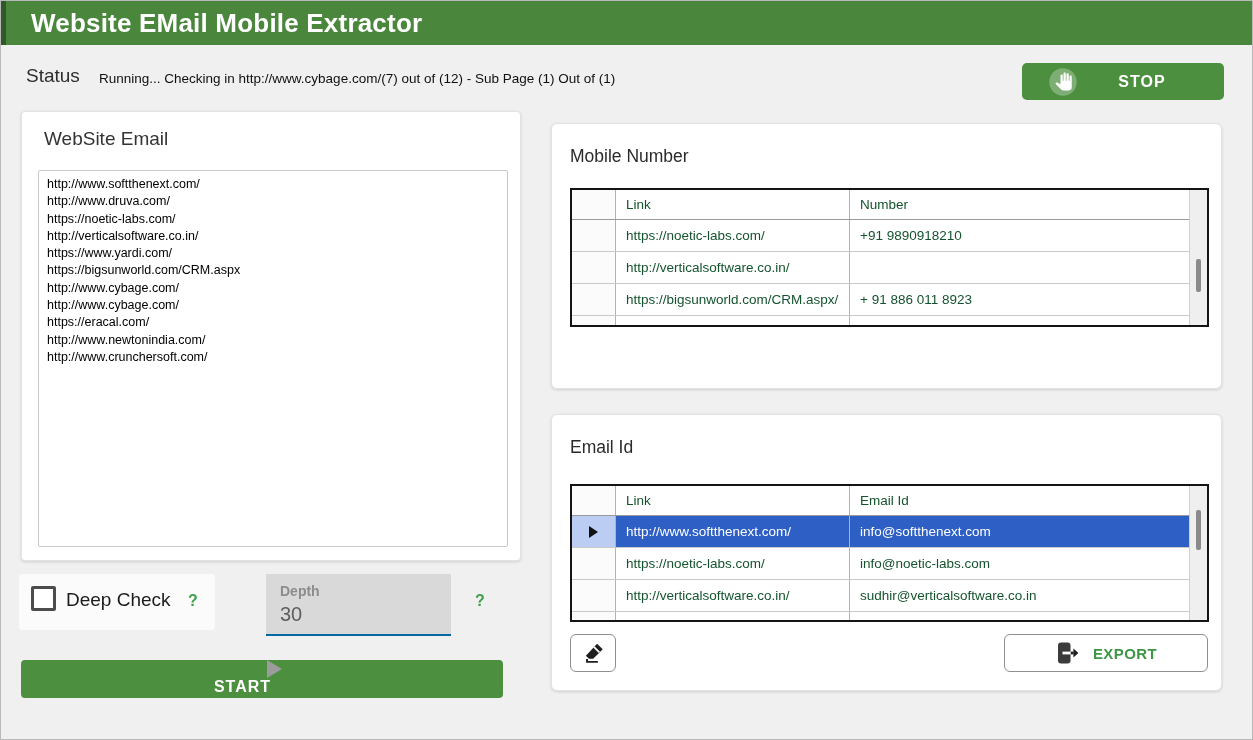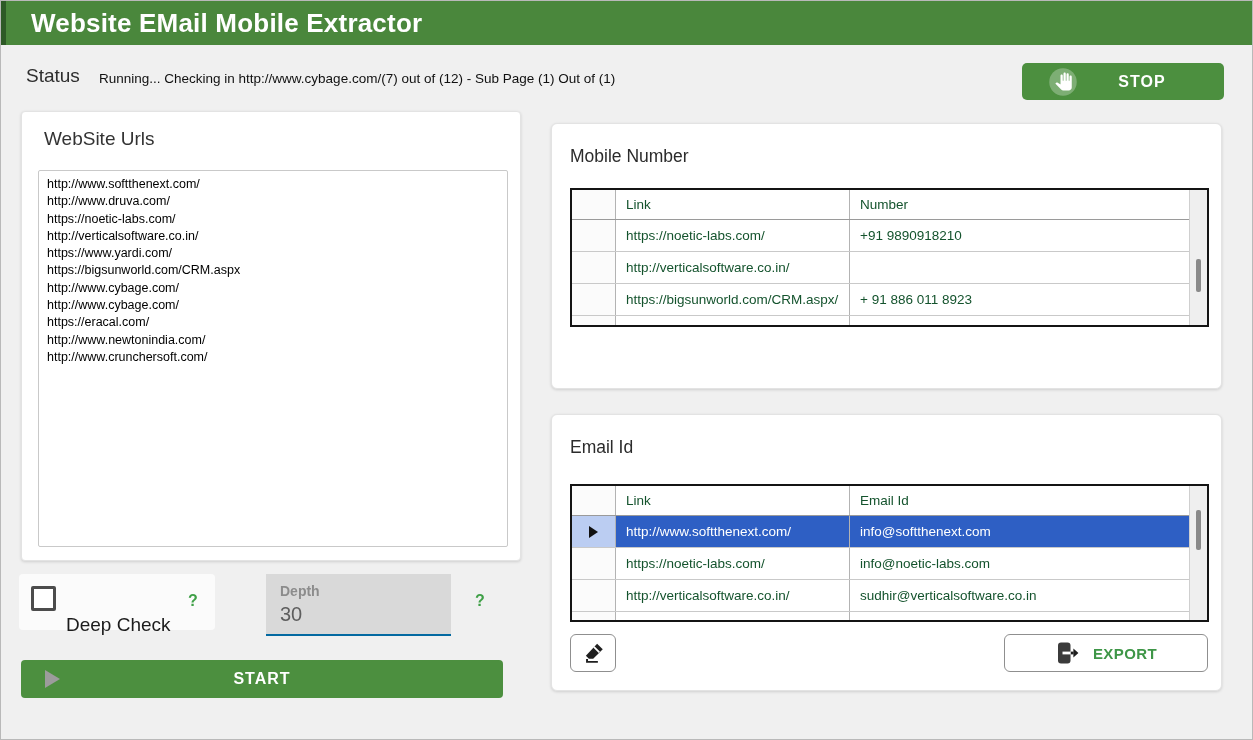--- a/index.html
+++ b/index.html
@@ -106,34 +106,34 @@
   .btn-export-e { left:452px; top:219px; width:204px; }
   
   .deep-panel {
     position:absolute; left:18px; top:573px; width:196px; height:56px;
     background:#fbfbfb; border-radius:4px;
   }
   .checkbox {
     position:absolute; left:30px; top:585px; width:25px; height:25px;
     background:#fff; border:3px solid #4c4c4c; border-radius:2px; cursor:pointer;
   }
-  .deep-label { position:absolute; left:65px; top:588px; font-size:19px; color:#1c1c1c;margin-top:25px; }
+  .deep-label { position:absolute; left:65px; top:588px; font-size:19px; color:#1c1c1c; }
   .help-q { position:absolute; font-size:16px; font-weight:bold; color:#3fa047; cursor:pointer; }
   .q1 { left:187px; top:591px; }
   .q2 { left:474px; top:591px; }
   .depth-box {
     position:absolute; left:265px; top:573px; width:185px; height:62px;
     background:#d9d9d9; border-bottom:2px solid #0369a1;
   }
   .depth-label { position:absolute; left:14px; top:9px;  font-size:14px; font-weight:600; color:#8c8c8c; }
   .depth-value { position:absolute; left:14px; top:29px; font-size:20px; color:#5e5e5e; }
   .start-btn {
     position:absolute; left:20px; top:659px; width:482px; height:38px;
     background:#4c8f3f; border:none; border-radius:4px; cursor:pointer;
-    display:flex; align-items:center;
+    display:flex; align-items:center;flex-direction:column;
   }
   .play-tri {
     margin-left:24px; width:0; height:0;
     border-top:9px solid transparent; border-bottom:9px solid transparent;
     border-left:15px solid #9c9c9c;
   }
   .start-btn .lbl {
     flex:1; text-align:center; margin-right:39px;
     color:#fff; font-size:16px; font-weight:bold; letter-spacing:1px;
   }
@@ -154,21 +154,21 @@
       <circle cx="12" cy="12" r="11" fill="rgba(255,255,255,0.28)"></circle>
       <g transform="translate(5.2,4.4) scale(0.60)" fill="#ffffff">
         <path d="M23,5.5V20c0,2.2-1.8,4-4,4h-7.3c-1.08,0-2.1-0.43-2.85-1.19L1,14.83c0,0,1.26-1.23,1.3-1.25 c0.22-0.19,0.49-0.29,0.79-0.29c0.22,0,0.42,0.06,0.6,0.16C3.73,13.46,8,15.91,8,15.91V4c0-0.83,0.67-1.5,1.5-1.5 S11,3.17,11,4v7h1V1.5C12,0.67,12.67,0,13.5,0S15,0.67,15,1.5V11h1V2.5C16,1.67,16.67,1,17.5,1S19,1.67,19,2.5V11h1V5.5 C20,4.67,20.67,4,21.5,4S23,4.67,23,5.5z"></path>
       </g>
     </svg>
   </span>
   <span class="lbl">STOP</span>
 </button>
 
 <section class="card card-urls">
-  <h2>WebSite Urls</h2>
+  <h2>WebSite Email</h2>
   <textarea class="urls-box" spellcheck="false" style="">http://www.softthenext.com/
 http://www.druva.com/
 https://noetic-labs.com/
 http://verticalsoftware.co.in/
 https://www.yardi.com/
 https://bigsunworld.com/CRM.aspx
 http://www.cybage.com/
 http://www.cybage.com/
 https://eracal.com/
 http://www.newtonindia.com/

